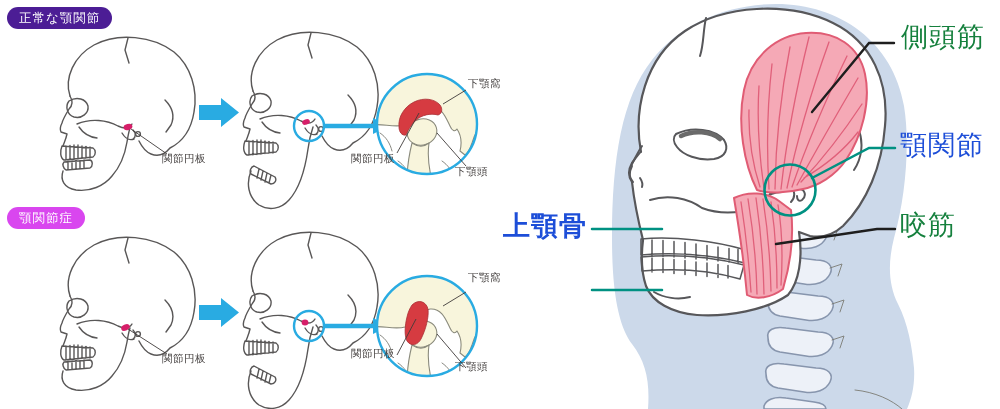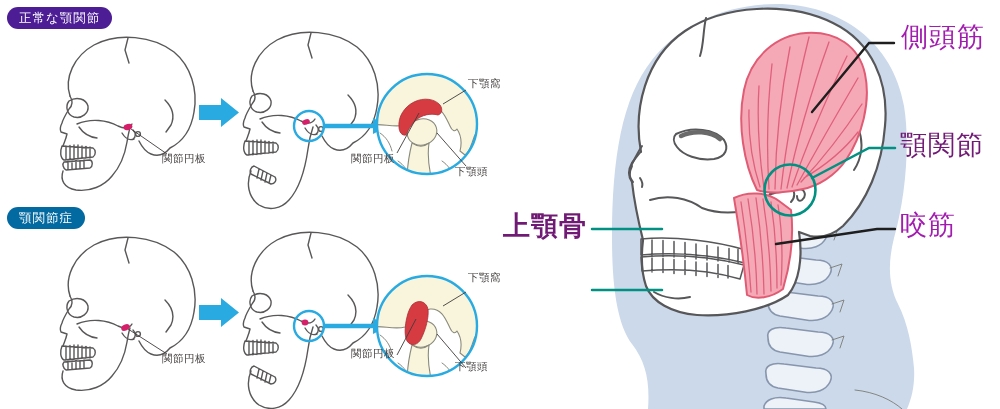--- a/index.html
+++ b/index.html
@@ -1,26 +1,26 @@
 <!DOCTYPE html>
 <html><head>
 <meta charset="utf-8">
 <style>
   html,body{margin:0;padding:0;background:#fff;}
   .stage{position:relative;width:1000px;height:409px;background:#ffffff;overflow:hidden;
          font-family:"Liberation Sans","DejaVu Sans",sans-serif;}
   .stage svg{position:absolute;left:0;top:0;}
   .lbl{position:absolute;line-height:1;white-space:nowrap;}
   .lbl-sm{font-size:10.5px;color:#3f3b3a;letter-spacing:.5px;text-align:center;}
-  .lbl-lg{font-size:27px;font-weight:500;color:#a21caf;letter-spacing:1px;}
-  .lbl-teal{color:#701a75;}
+  .lbl-lg{font-size:27px;font-weight:500;color:#15803d;letter-spacing:1px;}
+  .lbl-teal{color:#1d4ed8;}
   .badge{position:absolute;color:#fff;font-size:12.5px;letter-spacing:1px;
          padding:4px 12px;border-radius:13px;line-height:1.15;}
   .badge-blue{background:#4c1d95;}
-  .badge-red{background:#0369a1;}
+  .badge-red{background:#d946ef;}
   
   .sk{fill:none;stroke:#595757;stroke-width:1.4;stroke-linecap:round;stroke-linejoin:round;}
   .sk2{fill:none;stroke:#57575a;stroke-width:2;stroke-linecap:round;stroke-linejoin:round;}
   .skw2{fill:#ffffff;stroke:#57575a;stroke-width:2.2;stroke-linejoin:round;}
   .teeth{fill:none;stroke:#57575a;stroke-width:1.5;stroke-linecap:round;stroke-linejoin:round;}
   .bone{fill:#f8f5dc;stroke:#8a8a7c;stroke-width:1.1;stroke-linejoin:round;}
   .thin{fill:none;stroke:#7c7c74;stroke-width:.9;stroke-linecap:round;}
   .disc{fill:#d63b41;stroke:#a82f35;stroke-width:.8;}
   .dot{fill:#d61f69;}
   .callout{fill:none;stroke:#3f3b3a;stroke-width:.9;}

